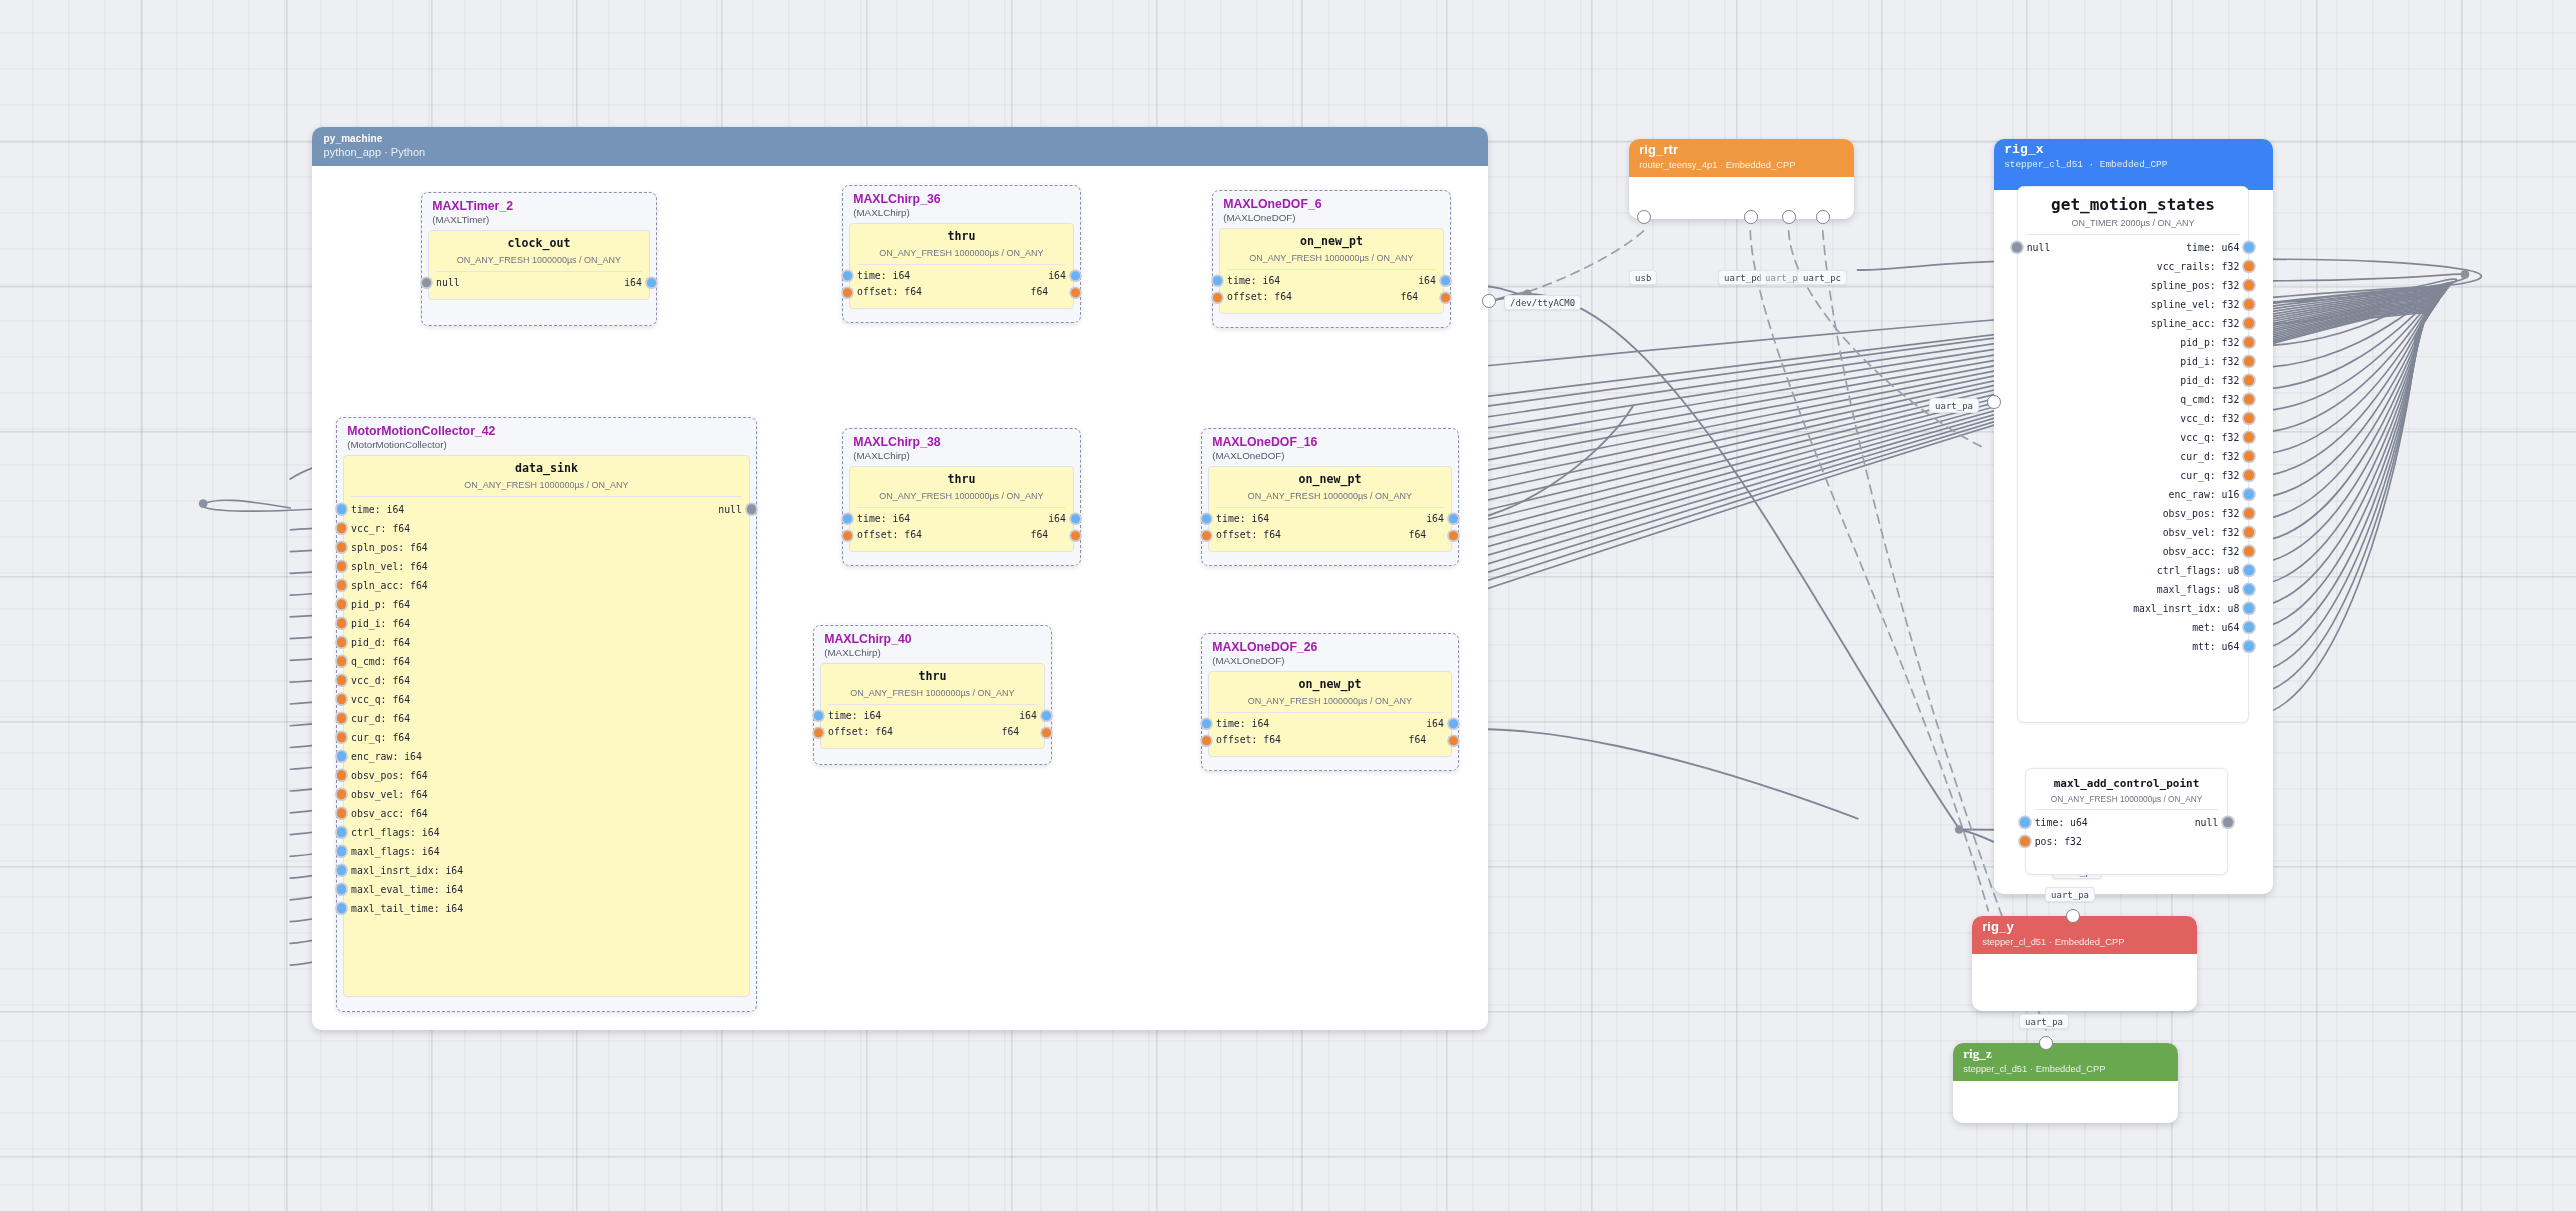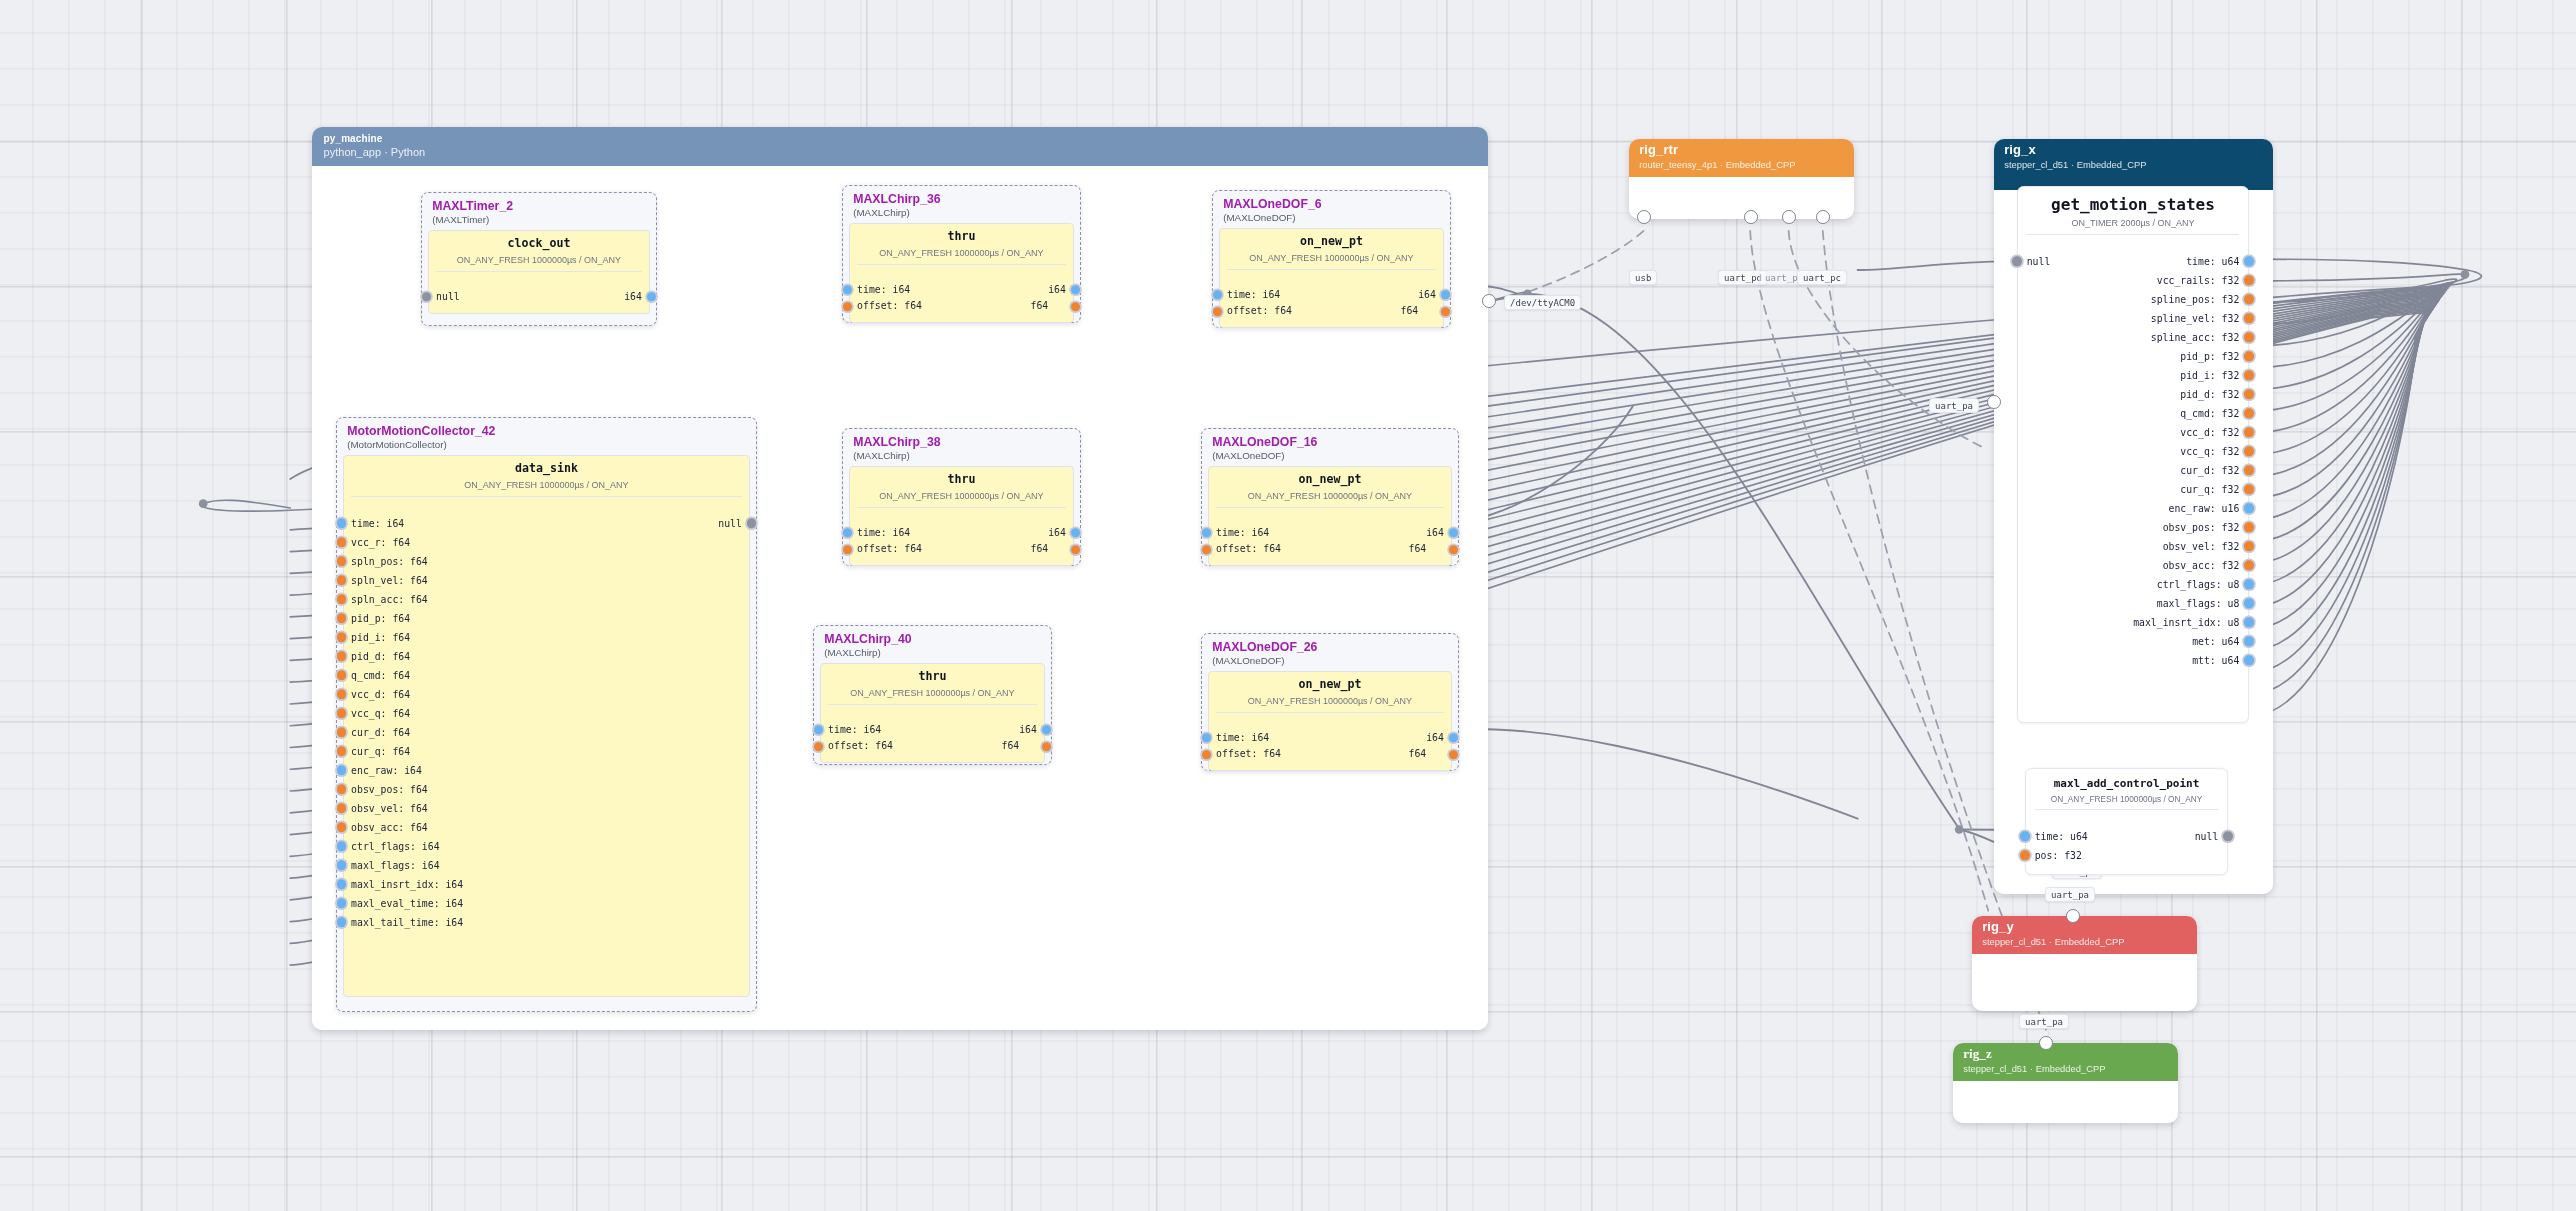--- a/index.html
+++ b/index.html
@@ -37,21 +37,21 @@
         box-shadow:0 1.5px 4.4px rgba(40,44,60,.13);}
   .node-title{font-size:12.3px;font-weight:bold;color:#a21caf;line-height:1.1;padding:1.5px 0 0 4.4px;}
   .node-type{font-size:9.8px;color:#545a6b;line-height:1.25;padding:0.7px 0 3.6px 4.4px;}
   .card{background:#fef9c3;border:0.7px solid #e0e2ea;border-radius:4px;padding:6.5px 7.3px 7.3px 7.3px;}
   .card-bare{background:#ffffff;border:0.7px solid #e6e8ee;border-radius:6.5px;padding:8px 8.7px 8.7px 8.7px;
              box-shadow:0 0.7px 2.2px rgba(40,44,60,.07);}
   .fn-name{font-family:"DejaVu Sans Mono", monospace;font-size:11.6px;font-weight:bold;
            color:#11151f;text-align:center;line-height:1.2;}
   .fn-trig{font-size:9px;color:#6f7484;text-align:center;line-height:1.3;margin-top:3.6px;
            padding-bottom:4.4px;border-bottom:0.7px solid #e3e5ec;}
-  .ports{margin-top:17px;}
+  .ports{margin-top:3px;}
   .prow{position:relative;height:16.7px;line-height:16.7px;font-family:"DejaVu Sans Mono", monospace;
         font-size:9.8px;color:#20263a;white-space:nowrap;}
   .prow.tall{height:19px;line-height:19px;}
   .pin{position:absolute;width:9.4px;height:9.4px;border-radius:50%;top:50%;
        transform:translateY(-50%);box-shadow:0 0 0 1.8px #c9ccd8;}
   .pin.in{left:-14.5px;}
   .pin.out{right:-14.5px;}
   .pin.i{background:#66b2f2;}
   .pin.f{background:#ef8330;}
   .pin.n{background:#8c92a0;}
@@ -373,21 +373,21 @@
   <div class="gport" style="left:1637px;top:210px;"></div>
   <div class="gport-label" style="left:1629px;top:247px;">usb</div>
   <div class="gport" style="left:1744px;top:210px;"></div>
   <div class="gport-label" style="left:1718px;top:247px;">uart_pd</div>
   <div class="gport" style="left:1782px;top:210px;"></div>
   <div class="gport-label" style="left:1759px;top:247px;opacity:.55;">uart_pb</div>
   <div class="gport" style="left:1816px;top:210px;"></div>
   <div class="gport-label" style="left:1797px;top:247px;">uart_pc</div>
 
   <div class="group" style="left:1994px;top:139px;width:279px;height:755px;">
-    <div class="group-head" style="background:#0c4a6e;height:51px;box-sizing:border-box;padding:4.4px 10.2px 5.8px 10.2px;">
+    <div class="group-head" style="background:#3b82f6;height:51px;box-sizing:border-box;padding:4.4px 10.2px 5.8px 10.2px;font-family:Liberation Mono, monospace;">
       <div class="group-title" style="font-size:13px;">rig_x</div>
       <div class="group-sub" style="font-size:9.4px;">stepper_cl_d51 · Embedded_CPP</div>
     </div>
     <div class="group-body" style="height:717px;"></div>
   </div>
   <div class="gport" style="left:2059px;top:887px;"></div>
   <div class="edge-label" style="left:2052px;top:864px;">uart_pa</div>
 
   <div class="card-bare" style="position:absolute;left:2017px;top:186px;width:232px;height:537px;box-sizing:border-box;">
     <div class="fn-name" style="font-size:16px;">get_motion_states</div>

